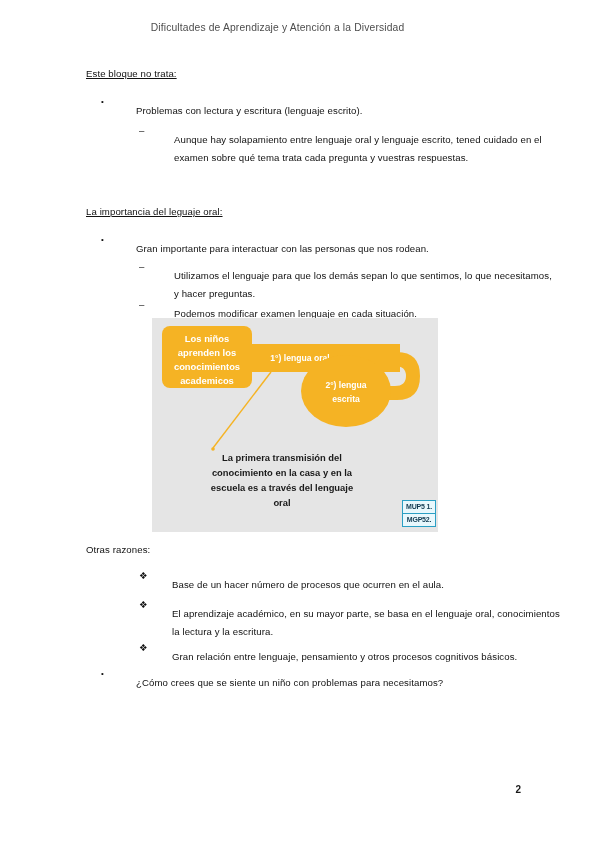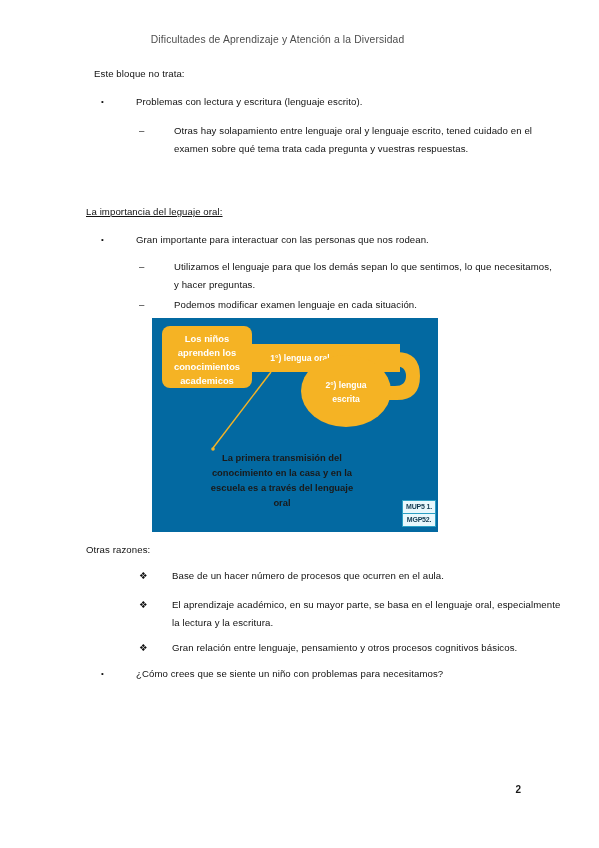--- a/index.html
+++ b/index.html
@@ -15,38 +15,38 @@
     position: relative;
     width: 599px;
     height: 848px;
     background: #ffffff;
     overflow: hidden;
   }
 
   
   .doc-header {
     position: absolute;
-    top: 34px;
+    top: 22px;
     left: 0;
     width: 555px;
     text-align: center;
     font-size: 10.3px;
     color: #4d4d4d;
     letter-spacing: 0.15px;
   }
 
   
   .lead {
     position: absolute;
     font-size: 9.6px;
     color: #111111;
     letter-spacing: 0.1px;
     white-space: nowrap;
   }
-  .lead-1 { top: 68px;  left: 94px; }
+  .lead-1 { top: 68px;  left: 86px; text-decoration: underline; }
   .lead-2 { top: 206px; left: 86px; text-decoration: underline; }
   .lead-3 { top: 544px; left: 86px; text-align: center; }
 
   .blk {
     position: absolute;
     font-size: 9.6px;
     color: #111111;
     letter-spacing: 0.1px;
     line-height: 17.5px;
   }
@@ -57,21 +57,21 @@
     align-items: flex-start;
   }
   .marker {
     flex: 0 0 auto;
     text-align: left;
     color: #111111;
   }
   .m-dot    { width: 35px; font-size: 8px;   line-height: 17.5px; }
   .m-dash   { width: 35px; font-size: 9.6px; line-height: 17.5px; }
   .m-diam   { width: 33px; font-size: 9.6px; line-height: 17.5px; }
-  .txt { flex: 1 1 auto; }
+  .txt { flex: 1 1 auto; margin-top: 9px; }
 
   .b-lvl1 { left: 101px; width: 470px; }
   .b-lvl2 { left: 139px; width: 420px; }
   .b-lvl3 { left: 139px; width: 430px; }
 
   .p1-b1  { top: 93px;  }
   .p1-b2  { top: 122px; }
   .p2-b1  { top: 231px; }
   .p2-b2  { top: 258px; }
   .p2-b3  { top: 296px; }
@@ -80,21 +80,21 @@
   .p3-b3  { top: 639px; }
   .p3-b4  { top: 665px; }
 
   
   .figure {
     position: absolute;
     top: 318px;
     left: 152px;
     width: 286px;
     height: 214px;
-    background: #0369a1;
+    background: #e5e5e5;
   }
   .fig-svg { display: block; width: 286px; height: 214px; }
 
   .shape-label {
     fill: #ffffff;
     font-family: "Liberation Sans", sans-serif;
     font-weight: bold;
     font-size: 9.4px;
   }
   .arrow-label {
@@ -164,21 +164,21 @@
   <div class="blk b-lvl1 p1-b1">
     <div class="row">
       <span class="marker m-dot">•</span>
       <span class="txt">Problemas con lectura y escritura (lenguaje escrito).</span>
     </div>
   </div>
 
   <div class="blk b-lvl2 p1-b2">
     <div class="row">
       <span class="marker m-dash">–</span>
-      <span class="txt">Otras hay solapamiento entre lenguaje oral y lenguaje escrito, tened cuidado en el examen sobre qué tema trata cada pregunta y vuestras respuestas.</span>
+      <span class="txt">Aunque hay solapamiento entre lenguaje oral y lenguaje escrito, tened cuidado en el examen sobre qué tema trata cada pregunta y vuestras respuestas.</span>
     </div>
   </div>
 
   <div class="lead lead-2">La importancia del leguaje oral:</div>
 
   <div class="blk b-lvl1 p2-b1">
     <div class="row">
       <span class="marker m-dot">•</span>
       <span class="txt">Gran importante para interactuar con las personas que nos rodean.</span>
     </div>
@@ -238,21 +238,21 @@
   <div class="blk b-lvl3 p3-b1">
     <div class="row">
       <span class="marker m-diam">❖</span>
       <span class="txt">Base de un hacer número de procesos que ocurren en el aula.</span>
     </div>
   </div>
 
   <div class="blk b-lvl3 p3-b2">
     <div class="row">
       <span class="marker m-diam">❖</span>
-      <span class="txt">El aprendizaje académico, en su mayor parte, se basa en el lenguaje oral, especialmente la lectura y la escritura.</span>
+      <span class="txt">El aprendizaje académico, en su mayor parte, se basa en el lenguaje oral, conocimientos la lectura y la escritura.</span>
     </div>
   </div>
 
   <div class="blk b-lvl3 p3-b3">
     <div class="row">
       <span class="marker m-diam">❖</span>
       <span class="txt">Gran relación entre lenguaje, pensamiento y otros procesos cognitivos básicos.</span>
     </div>
   </div>
 

